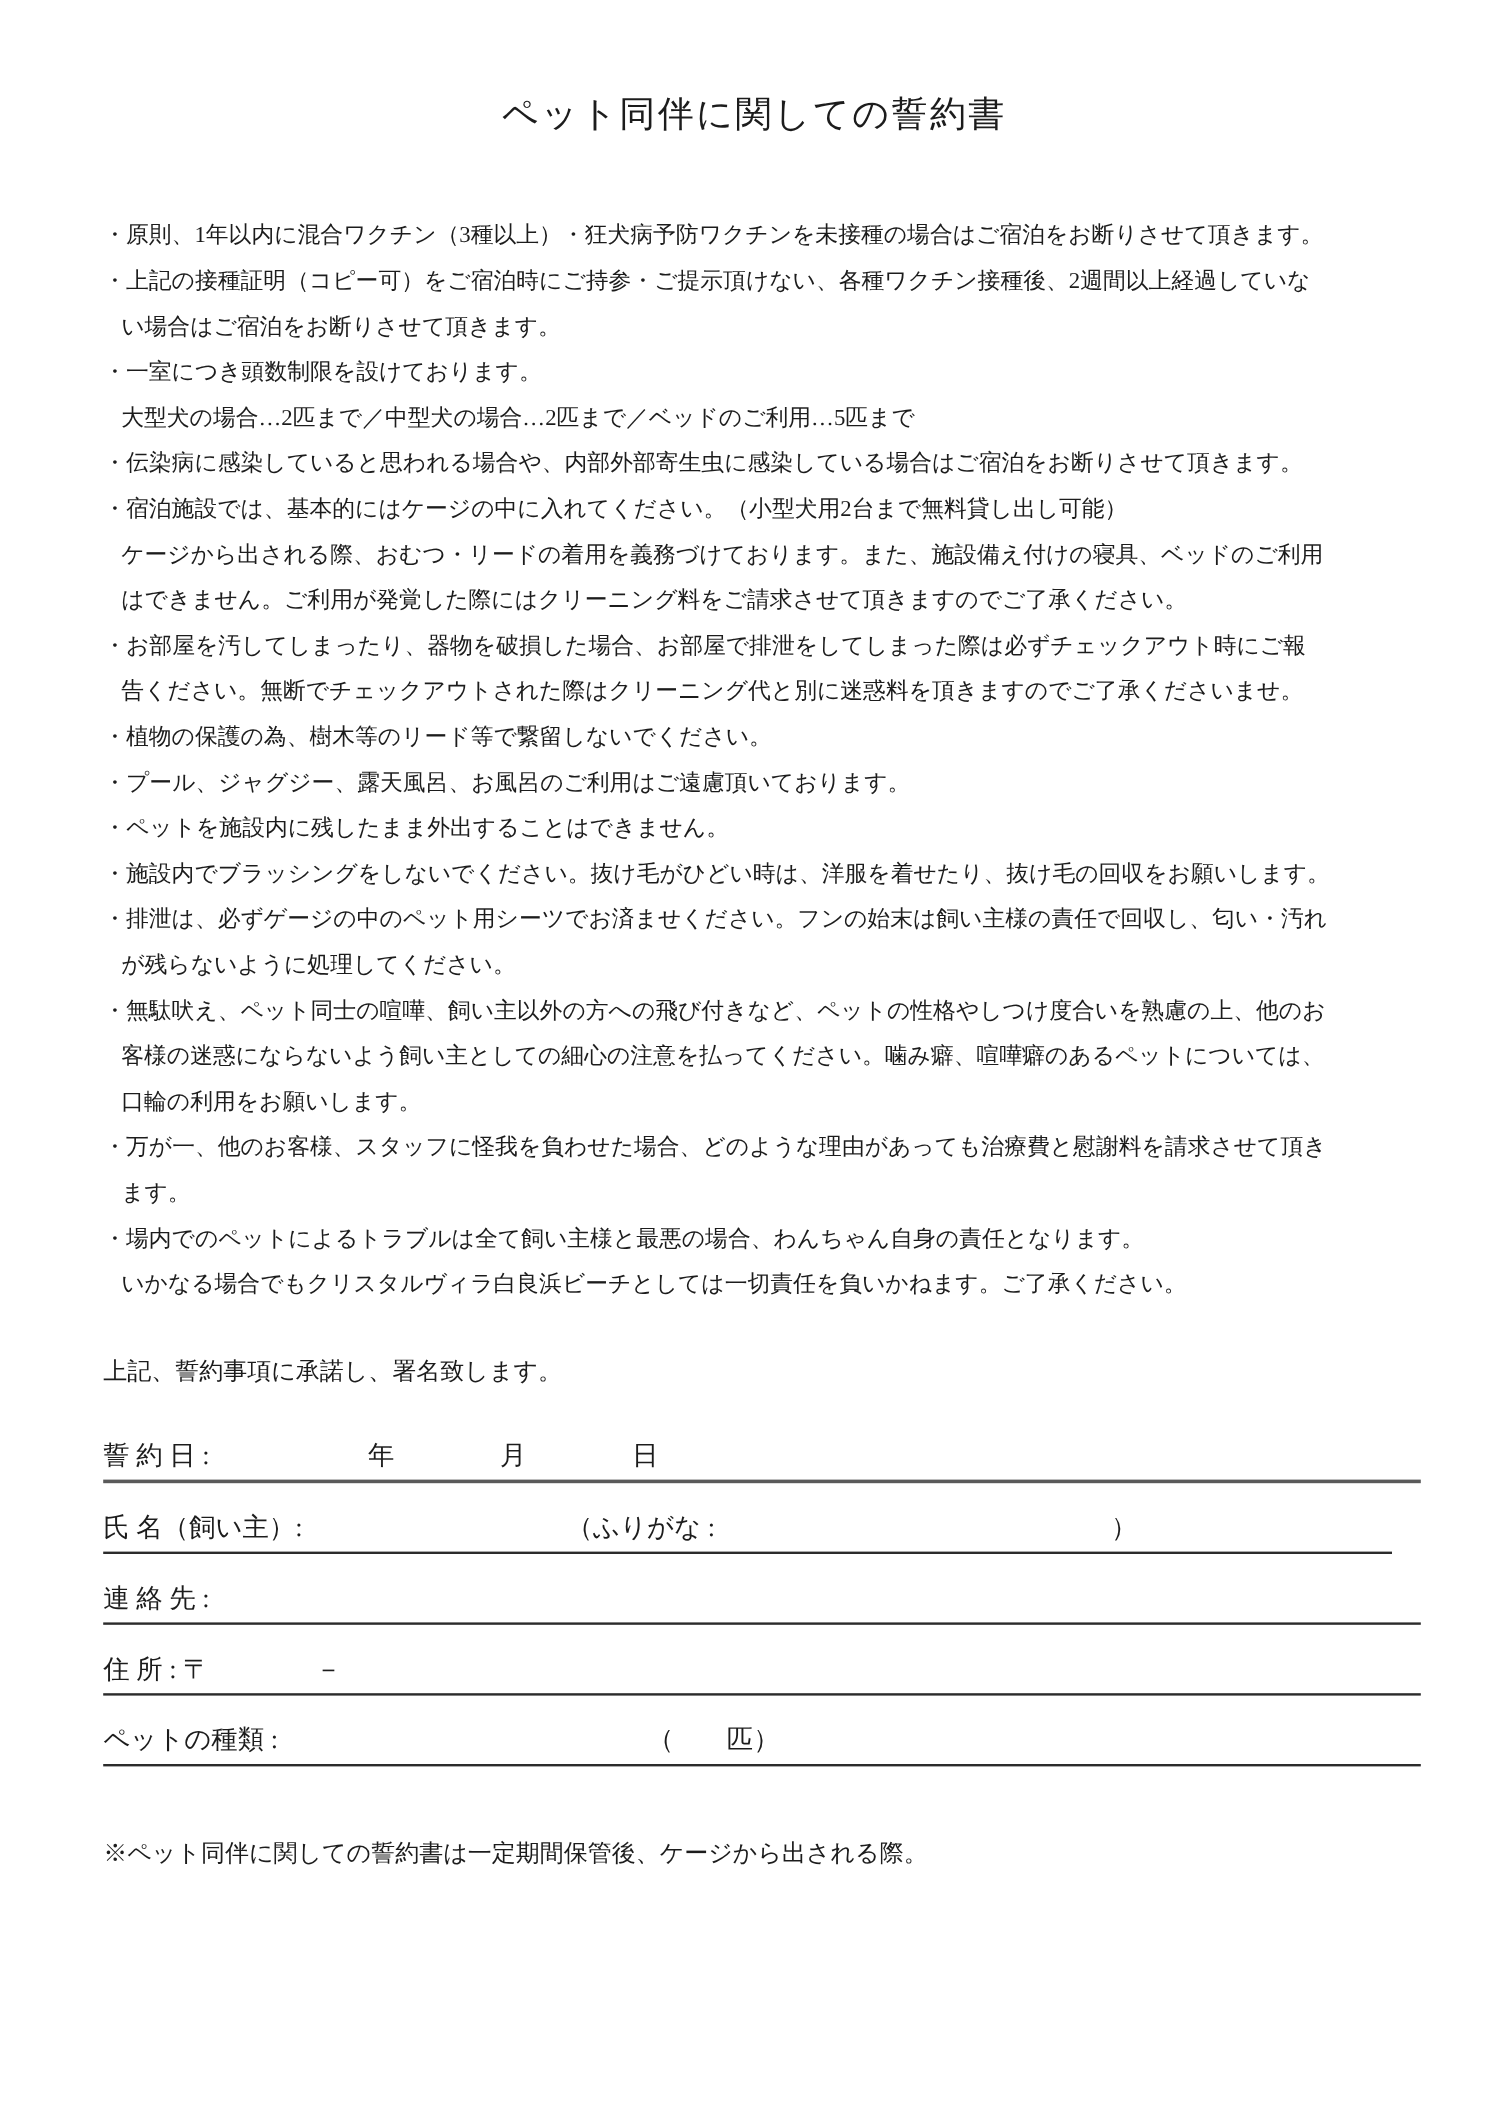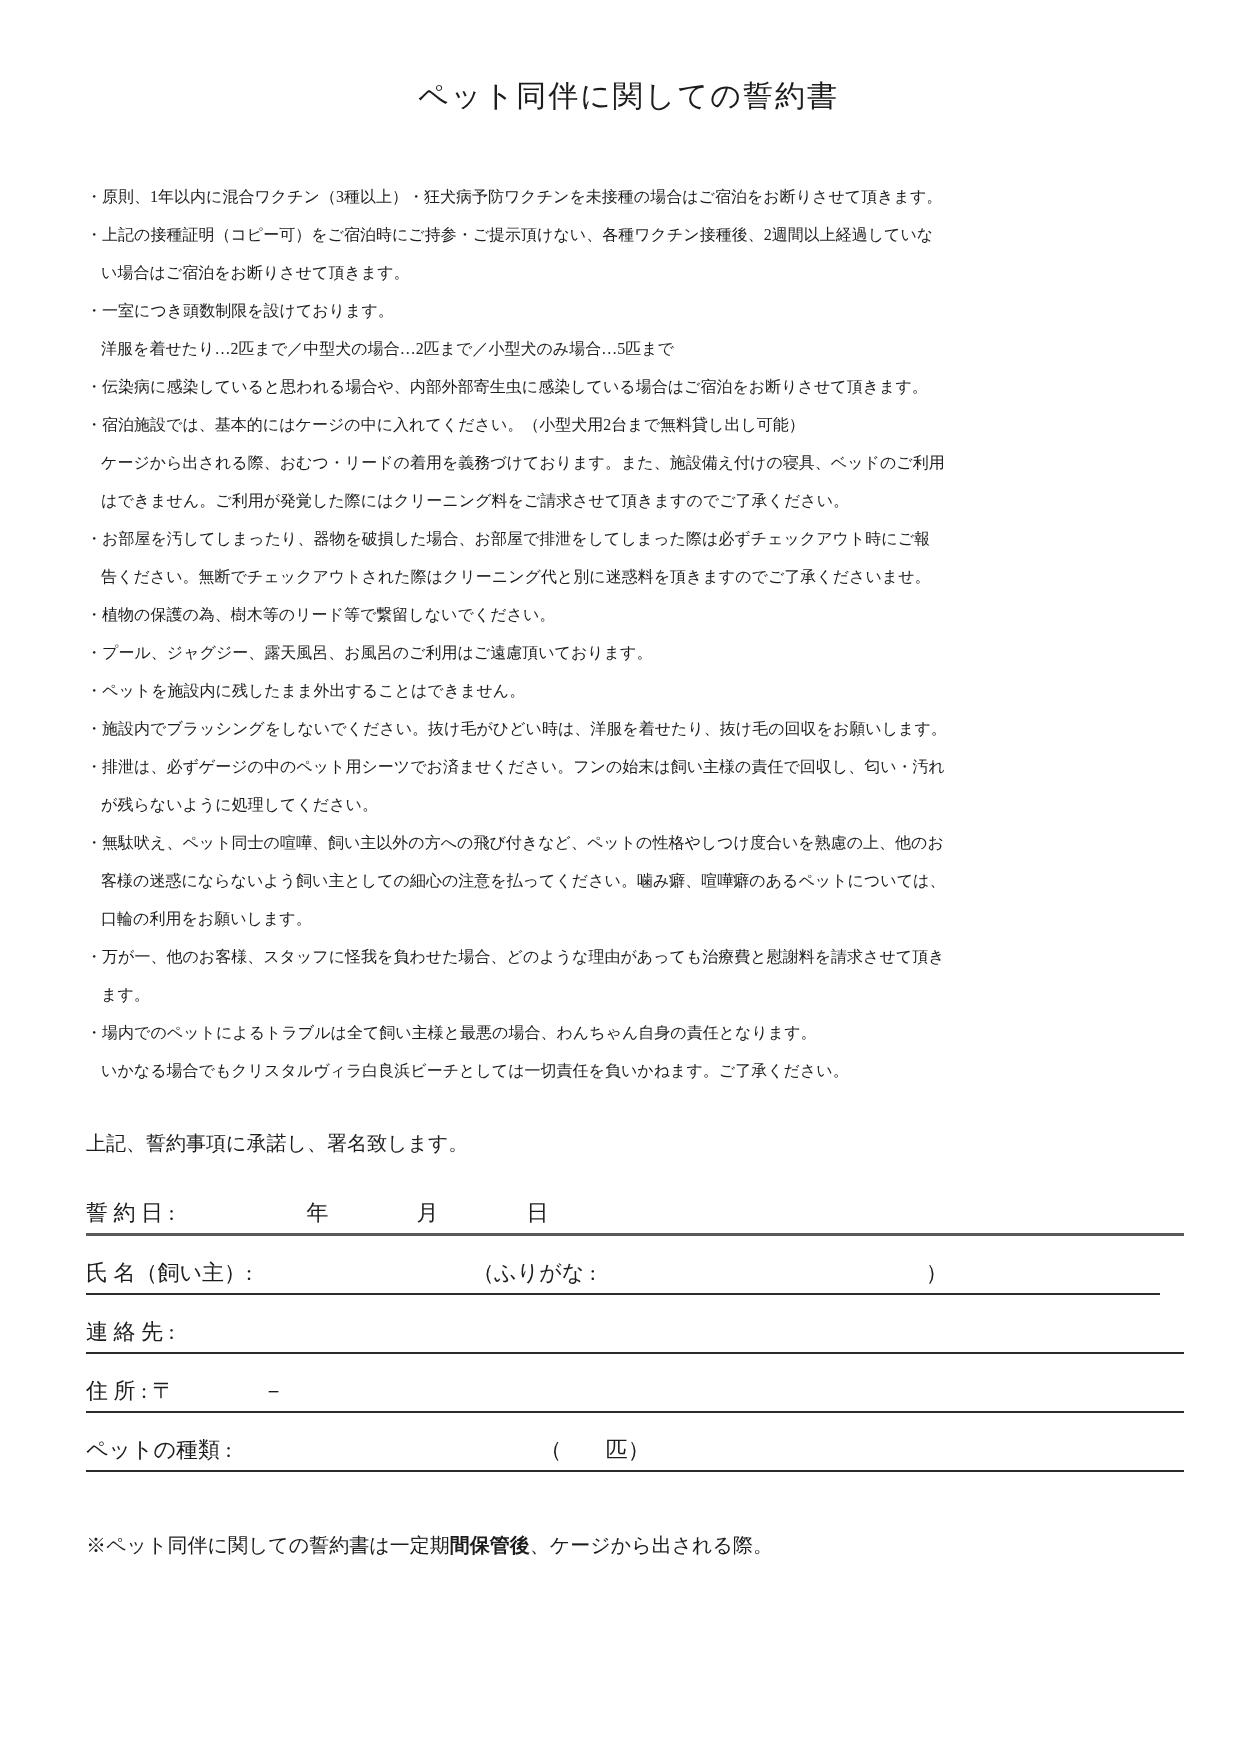--- a/index.html
+++ b/index.html
@@ -24,21 +24,21 @@
     text-align: center;
     font-size: 30px;
     line-height: 36px;
     font-weight: 400;
     letter-spacing: 2px;
   }
   .rules {
     list-style: none;
     margin: 64px 0 0 0;
     padding: 0;
-    font-size: 16px;
+    font-size: 19px;
     line-height: 38px;
   }
   .rules li {
     white-space: pre-wrap;
     padding-left: 15px;
     text-indent: -15px;
   }
   .ack {
     margin: 34px 0 0 0;
     text-align: left;
@@ -63,36 +63,36 @@
   }
   .form-row.short {
     width: 1074px;
   }
   .footnote {
     margin: 54px 0 0 0;
     font-size: 20px;
     line-height: 38px;
   }
   .footnote .em {
-    font-weight: 700;
+    font-weight: 400;
   }
 </style>
 </head>
 <body>
 
 <div class="page">
 
   <h1 class="doc-title">ペット同伴に関しての誓約書</h1>
 
   <ul class="rules">
     <li>・原則、1年以内に混合ワクチン（3種以上）・狂犬病予防ワクチンを未接種の場合はご宿泊をお断りさせて頂きます。</li>
     <li>・上記の接種証明（コピー可）をご宿泊時にご持参・ご提示頂けない、各種ワクチン接種後、2週間以上経過していな
 い場合はご宿泊をお断りさせて頂きます。</li>
     <li>・一室につき頭数制限を設けております。
-洋服を着せたり…2匹まで／中型犬の場合…2匹まで／小型犬のみ場合…5匹まで</li>
+大型犬の場合…2匹まで／中型犬の場合…2匹まで／ベッドのご利用…5匹まで</li>
     <li>・伝染病に感染していると思われる場合や、内部外部寄生虫に感染している場合はご宿泊をお断りさせて頂きます。</li>
     <li>・宿泊施設では、基本的にはケージの中に入れてください。（小型犬用2台まで無料貸し出し可能）
 ケージから出される際、おむつ・リードの着用を義務づけております。また、施設備え付けの寝具、ベッドのご利用
 はできません。ご利用が発覚した際にはクリーニング料をご請求させて頂きますのでご了承ください。</li>
     <li>・お部屋を汚してしまったり、器物を破損した場合、お部屋で排泄をしてしまった際は必ずチェックアウト時にご報
 告ください。無断でチェックアウトされた際はクリーニング代と別に迷惑料を頂きますのでご了承くださいませ。</li>
     <li>・植物の保護の為、樹木等のリード等で繋留しないでください。</li>
     <li>・プール、ジャグジー、露天風呂、お風呂のご利用はご遠慮頂いております。</li>
     <li>・ペットを施設内に残したまま外出することはできません。</li>
     <li>・施設内でブラッシングをしないでください。抜け毛がひどい時は、洋服を着せたり、抜け毛の回収をお願いします。</li>

